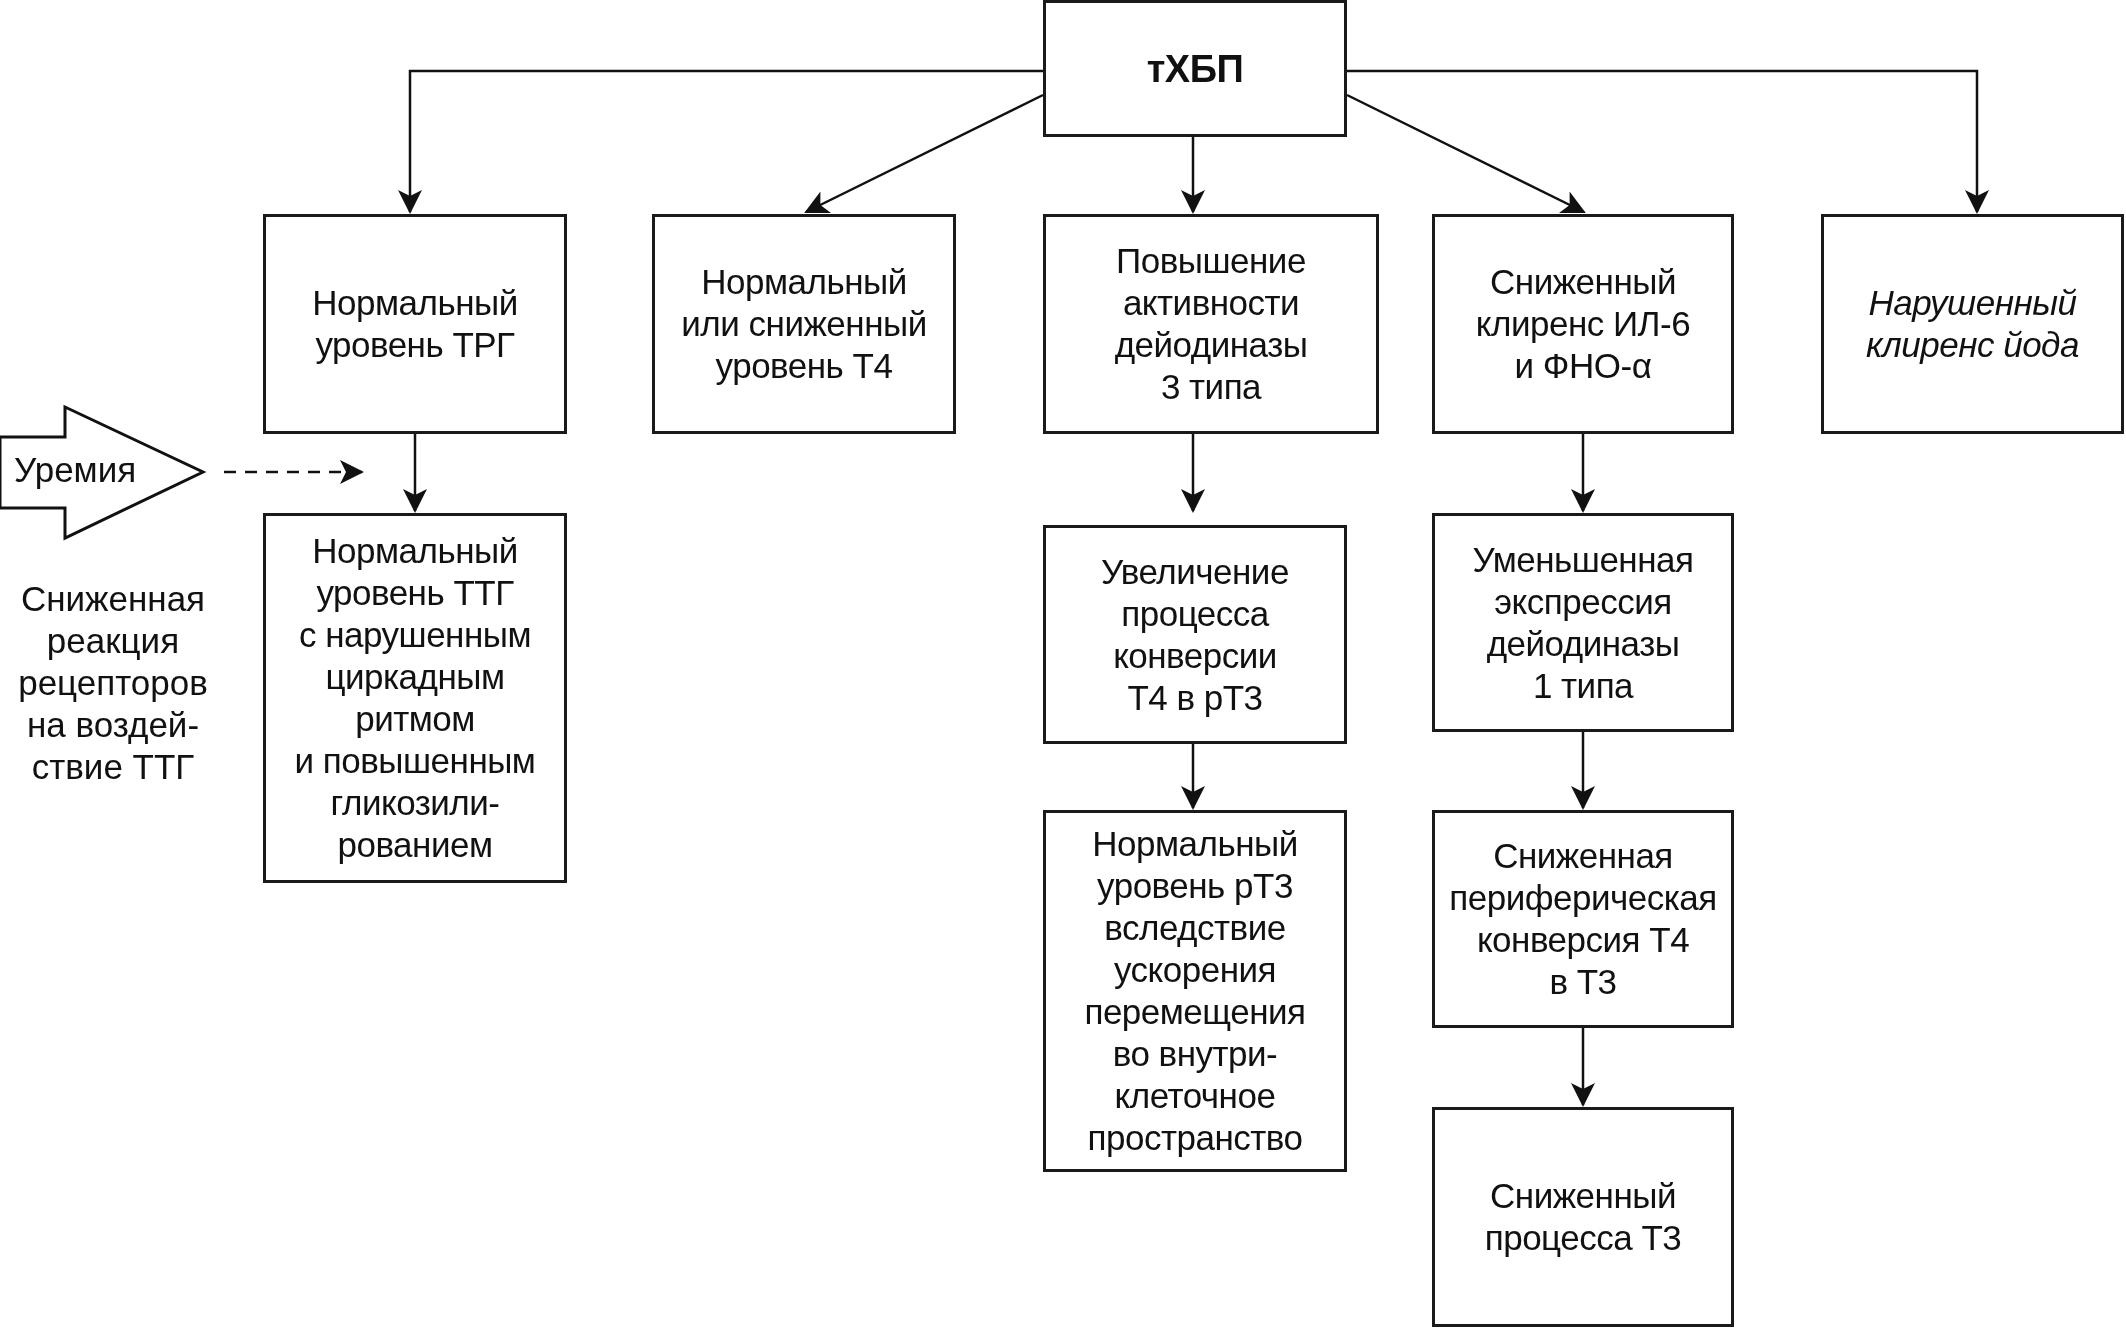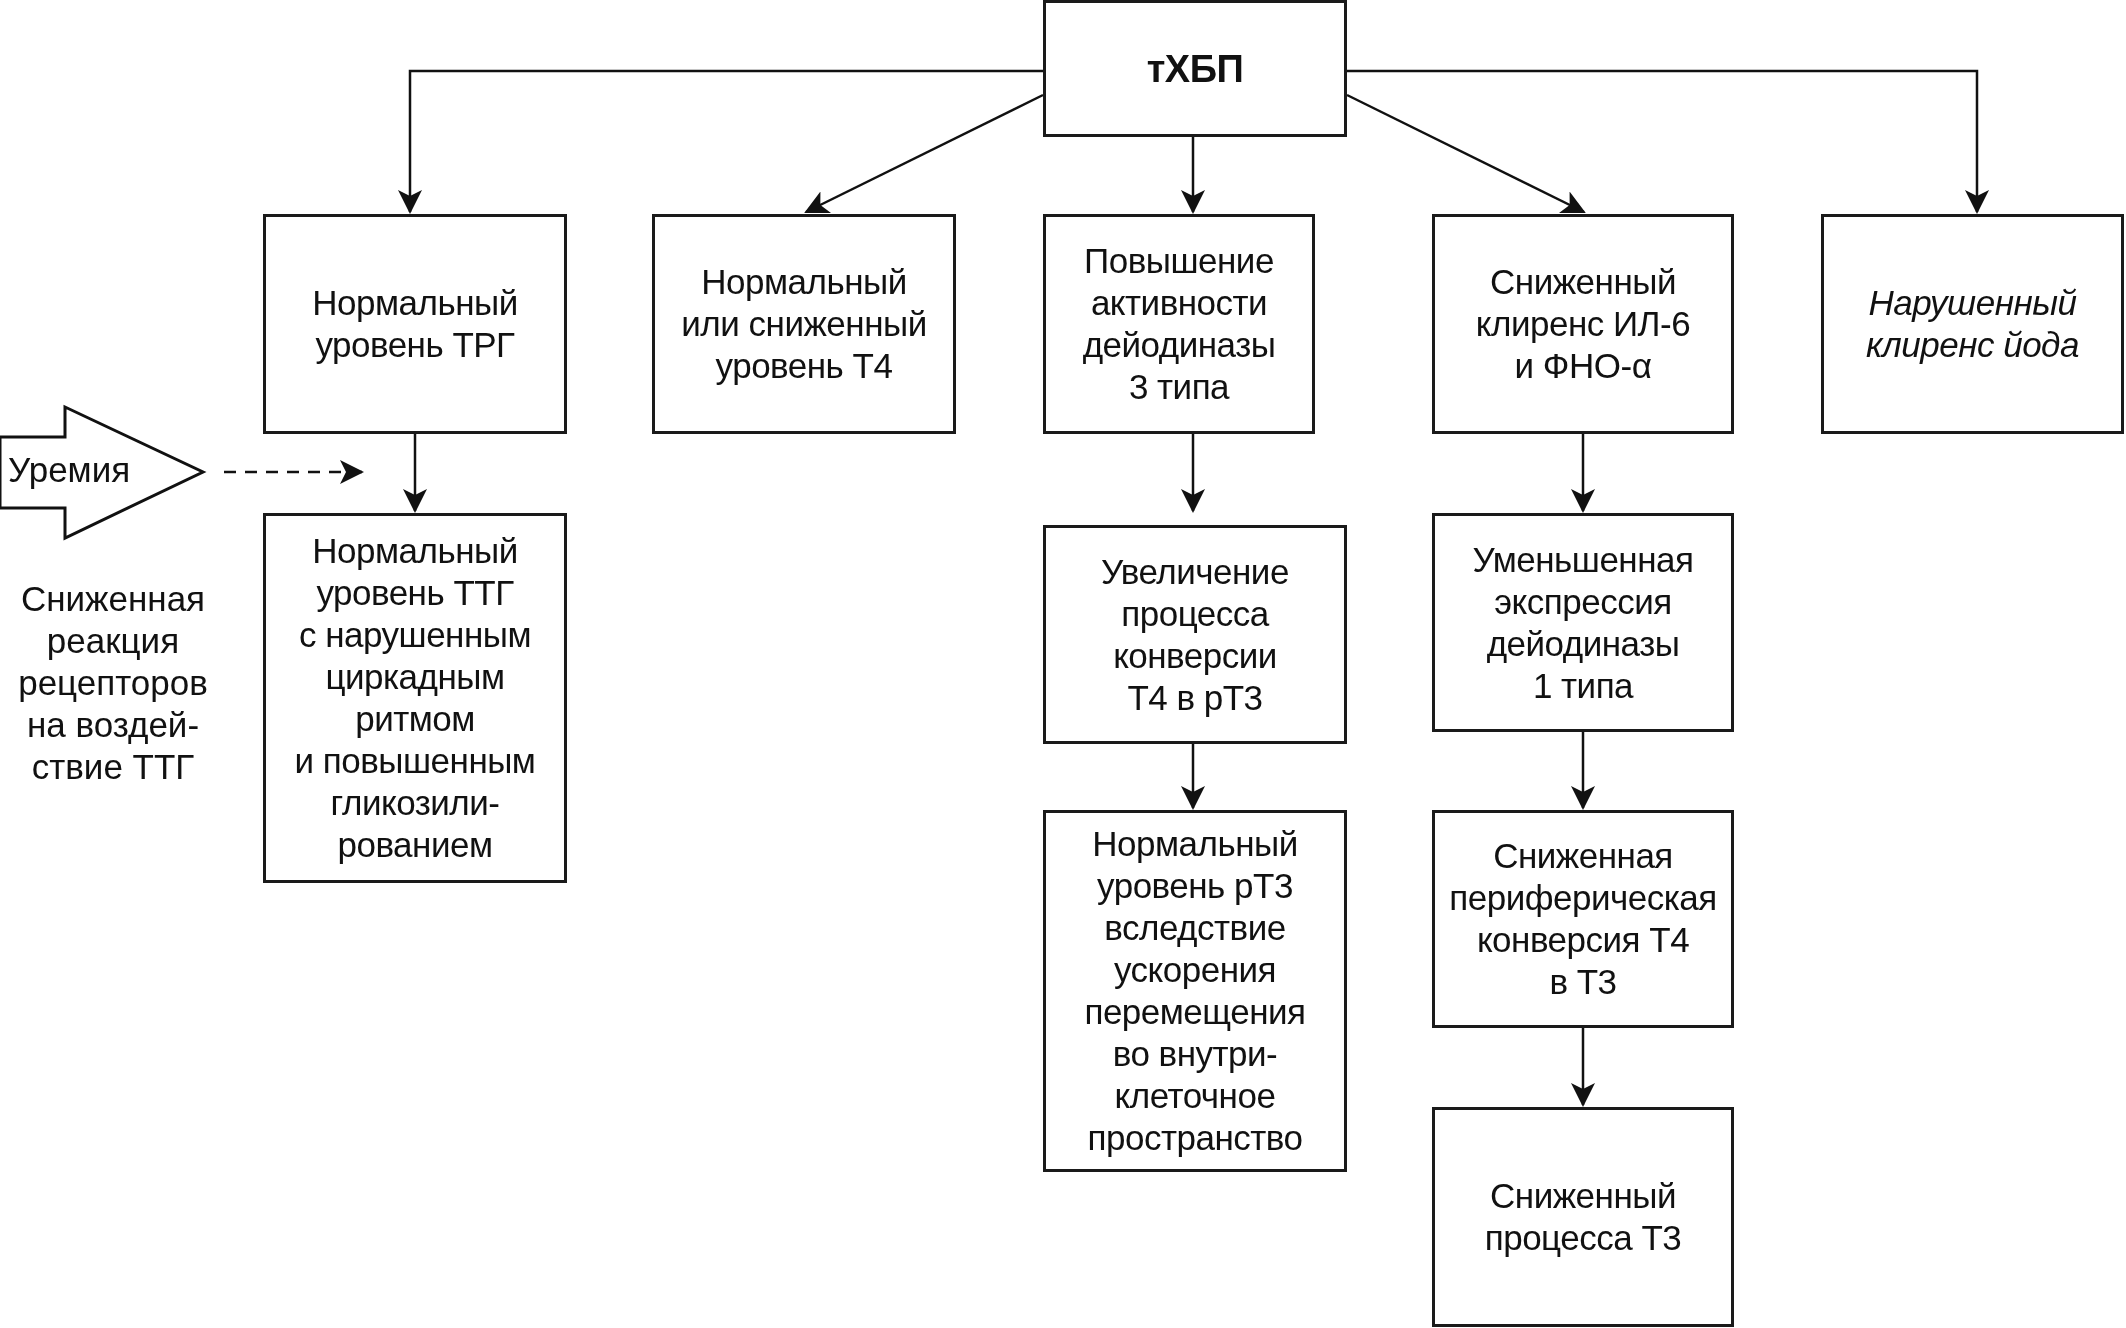--- a/index.html
+++ b/index.html
@@ -2,21 +2,21 @@
 <html><head>
 <meta charset="utf-8">
 <style>
   html,body{margin:0;padding:0;background:#fff;}
   body{width:2126px;height:1328px;position:relative;overflow:hidden;font-family:"Liberation Sans","DejaVu Sans",sans-serif;color:#111;}
   svg{position:absolute;left:0;top:0;}
   .box{position:absolute;box-sizing:border-box;border:3px solid #1a1a1a;background:#fff;display:flex;align-items:center;justify-content:center;text-align:center;}
   .box .t{font-size:35px;line-height:42px;letter-spacing:-0.5px;}
   .box.root .t{font-weight:bold;font-size:38px;}
   .side{position:absolute;text-align:center;font-size:35px;line-height:42px;}
-  .uremia{position:absolute;font-size:35px;left:8px;top:450px;}
+  .uremia{position:absolute;font-size:35px;left:14px;top:450px;}
 </style>
 </head>
 <body>
 
 <svg width="2126" height="1328">
   <defs>
     <marker id="ah" viewBox="0 0 12 12" refX="11" refY="6" markerWidth="12" markerHeight="12" orient="auto" markerUnits="userSpaceOnUse">
       <path d="M0,0 L12,6 L0,12 L3,6 Z" fill="#111"></path>
     </marker>
     <marker id="ahb" viewBox="0 0 24 24" refX="22" refY="12" markerWidth="24" markerHeight="24" orient="auto" markerUnits="userSpaceOnUse">
@@ -50,21 +50,21 @@
       <div>уровень ТРГ</div>
     </div>
 </div>
 <div class="box" style="left:652px;top:214px;width:304px;height:220px;">
   <div class="t">
       <div>Нормальный</div>
       <div>или сниженный</div>
       <div>уровень Т4</div>
     </div>
 </div>
-<div class="box" style="left:1043px;top:214px;width:272px;height:220px;">
+<div class="box" style="left:1043px;top:214px;width:336px;height:220px;">
   <div class="t">
       <div>Повышение</div>
       <div>активности</div>
       <div>дейодиназы</div>
       <div>3 типа</div>
     </div>
 </div>
 <div class="box" style="left:1432px;top:214px;width:302px;height:220px;">
   <div class="t">
       <div>Сниженный</div>

